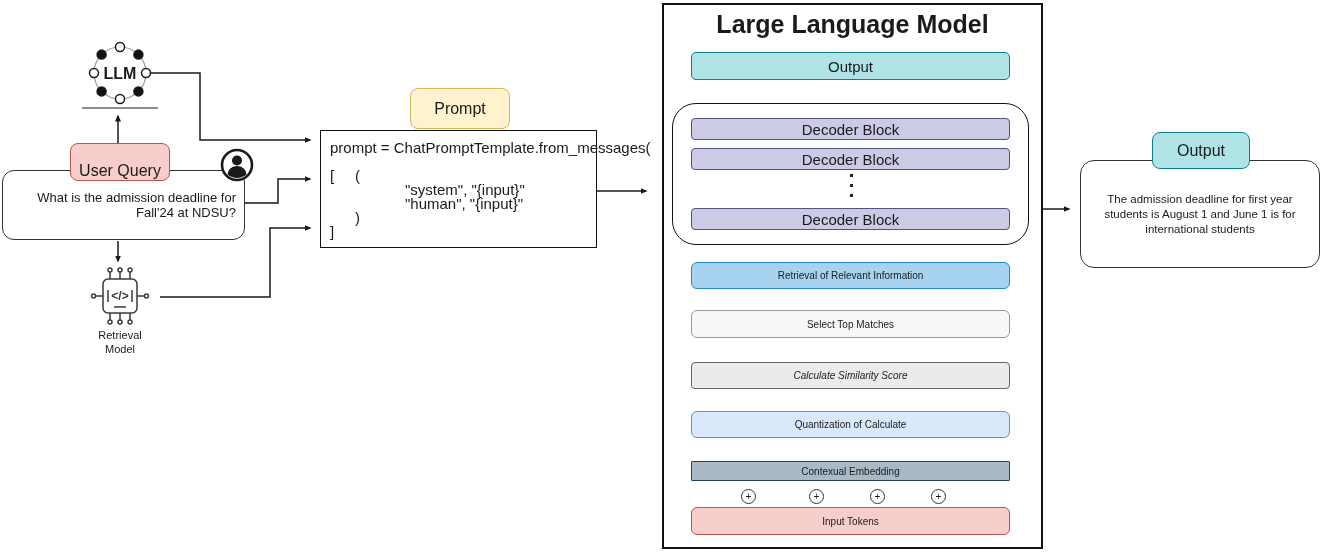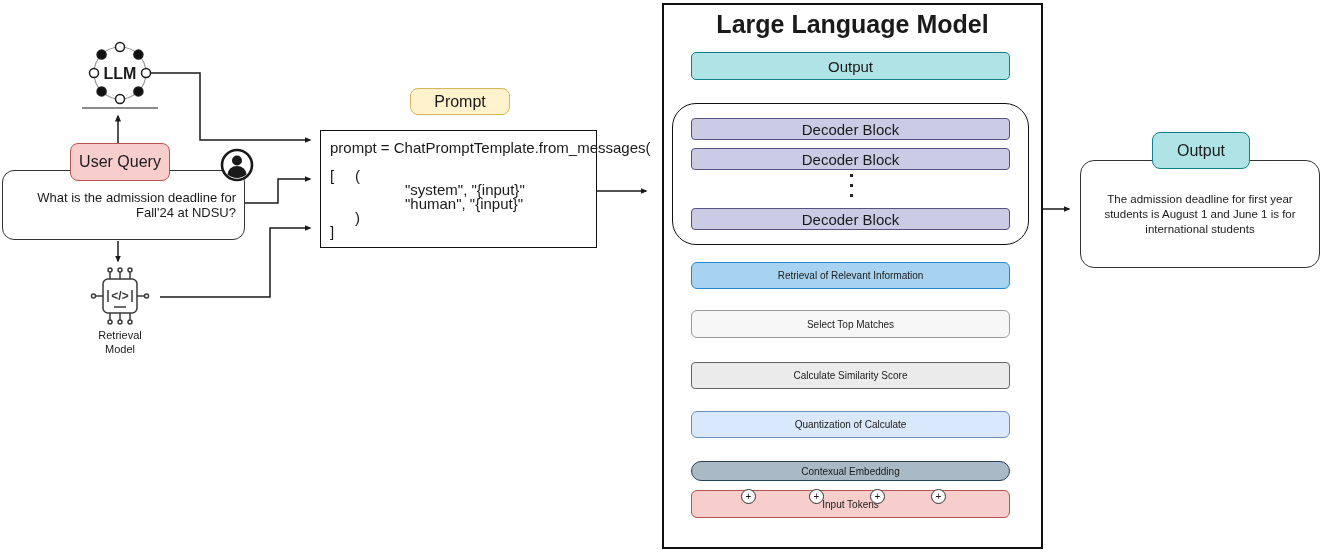--- a/index.html
+++ b/index.html
@@ -6,22 +6,22 @@
   .canvas{position:relative;width:1322px;height:552px;background:#ffffff;overflow:hidden;
           font-family:"Liberation Sans","DejaVu Sans",sans-serif;color:#1a1a1a;}
   .abs{position:absolute;}
   svg{display:block;}
   
   #connectors{position:absolute;left:0;top:0;width:1322px;height:552px;pointer-events:none;}
 
   
   .pill-label{display:flex;align-items:center;justify-content:center;
               border:1.6px solid;border-radius:8px;font-size:16px;box-sizing:border-box;z-index:4;}
-  .user-query{left:70px;top:143px;width:100px;height:38px;background:#f8cecc;border-color:#b85450;}
-  .prompt-pill{left:410px;top:88px;width:100px;height:27px;background:#fff2cc;border-color:#d6b656;}
+  .user-query{left:70px;top:143px;width:100px;height:38px;background:#f8cecc;border-color:#b85450;align-items:flex-end;}
+  .prompt-pill{left:410px;top:88px;width:100px;height:41px;background:#fff2cc;border-color:#d6b656;}
   .teal-pill{background:#b0e3e6;border-color:#0e8088;}
   .out-right-pill{left:1152px;top:132px;width:98px;height:37px;}
 
   .query-box{left:2px;top:170px;width:243px;height:70px;border:1.5px solid #333;border-radius:12px;
              background:#fff;box-sizing:border-box;display:flex;align-items:center;justify-content:center;
              text-align:right;font-size:13px;line-height:15px;padding:2px 8px;z-index:2;}
   .embed-label{left:83px;top:328px;width:74px;text-align:center;font-size:11px;line-height:14px;}
 
   
   .prompt-box{left:320px;top:130px;width:277px;height:118px;border:1.7px solid #111;background:#fff;
@@ -165,30 +165,30 @@
   <div class="abs decoder-block" style="top:148px;">Decoder Block</div>
   <div class="abs vdots">
     <div class="dot"></div>
       <div class="dot"></div>
       <div class="dot"></div>
   </div>
   <div class="abs decoder-block" style="top:208px;">Decoder Block</div>
 
   <div class="abs stage" style="top: 262px; background: rgb(168, 211, 240); border-color: rgb(34, 136, 201);">Retrieval of Relevant Information</div>
   <div class="abs stage" style="top: 310px; height: 28px; background: rgb(247, 247, 247); border-color: rgb(153, 153, 153);">Select Top Matches</div>
-  <div class="abs stage" style="top: 362px; border-radius: 4px; background: rgb(235, 235, 235); border-color: rgb(102, 102, 102);">Calculate Similarity Score</div>
+  <div class="abs stage" style="top: 362px; border-radius: 4px; background: rgb(235, 235, 235); border-color: rgb(102, 102, 102); font-style: italic;">Calculate Similarity Score</div>
   <div class="abs stage" style="top: 411px; background: rgb(218, 232, 252); border-color: rgb(108, 142, 191);">Quantization of Calculate</div>
-  <div class="abs stage" style="top: 461px; height: 20px; border-radius: 10px; background: rgb(169, 186, 198); border-color: rgb(35, 68, 92);">Contexual Embedding</div>
+  <div class="abs stage" style="top: 461px; height: 20px; border-radius: 1px; background: rgb(169, 186, 198); border-color: rgb(35, 68, 92);">Contexual Embedding</div>
 
   <div class="abs plus-circle" style="left:741px;top:489px;">+</div>
   <div class="abs plus-circle" style="left:809px;top:489px;">+</div>
   <div class="abs plus-circle" style="left:870px;top:489px;">+</div>
   <div class="abs plus-circle" style="left:931px;top:489px;">+</div>
 
-  <div class="abs stage" style="top: 490px; height: 28px; background: rgb(248, 206, 204); border-color: rgb(184, 84, 80);">Input Tokens</div>
+  <div class="abs stage" style="top: 507px; height: 28px; background: rgb(248, 206, 204); border-color: rgb(184, 84, 80);">Input Tokens</div>
 
   <div class="abs pill-label teal-pill out-right-pill">
     <span>Output</span>
   </div>
   <div class="abs result-box">
     <span>The admission deadline for first year students is August 1 and June 1 is for international students</span>
   </div>
 
 </div>
 

